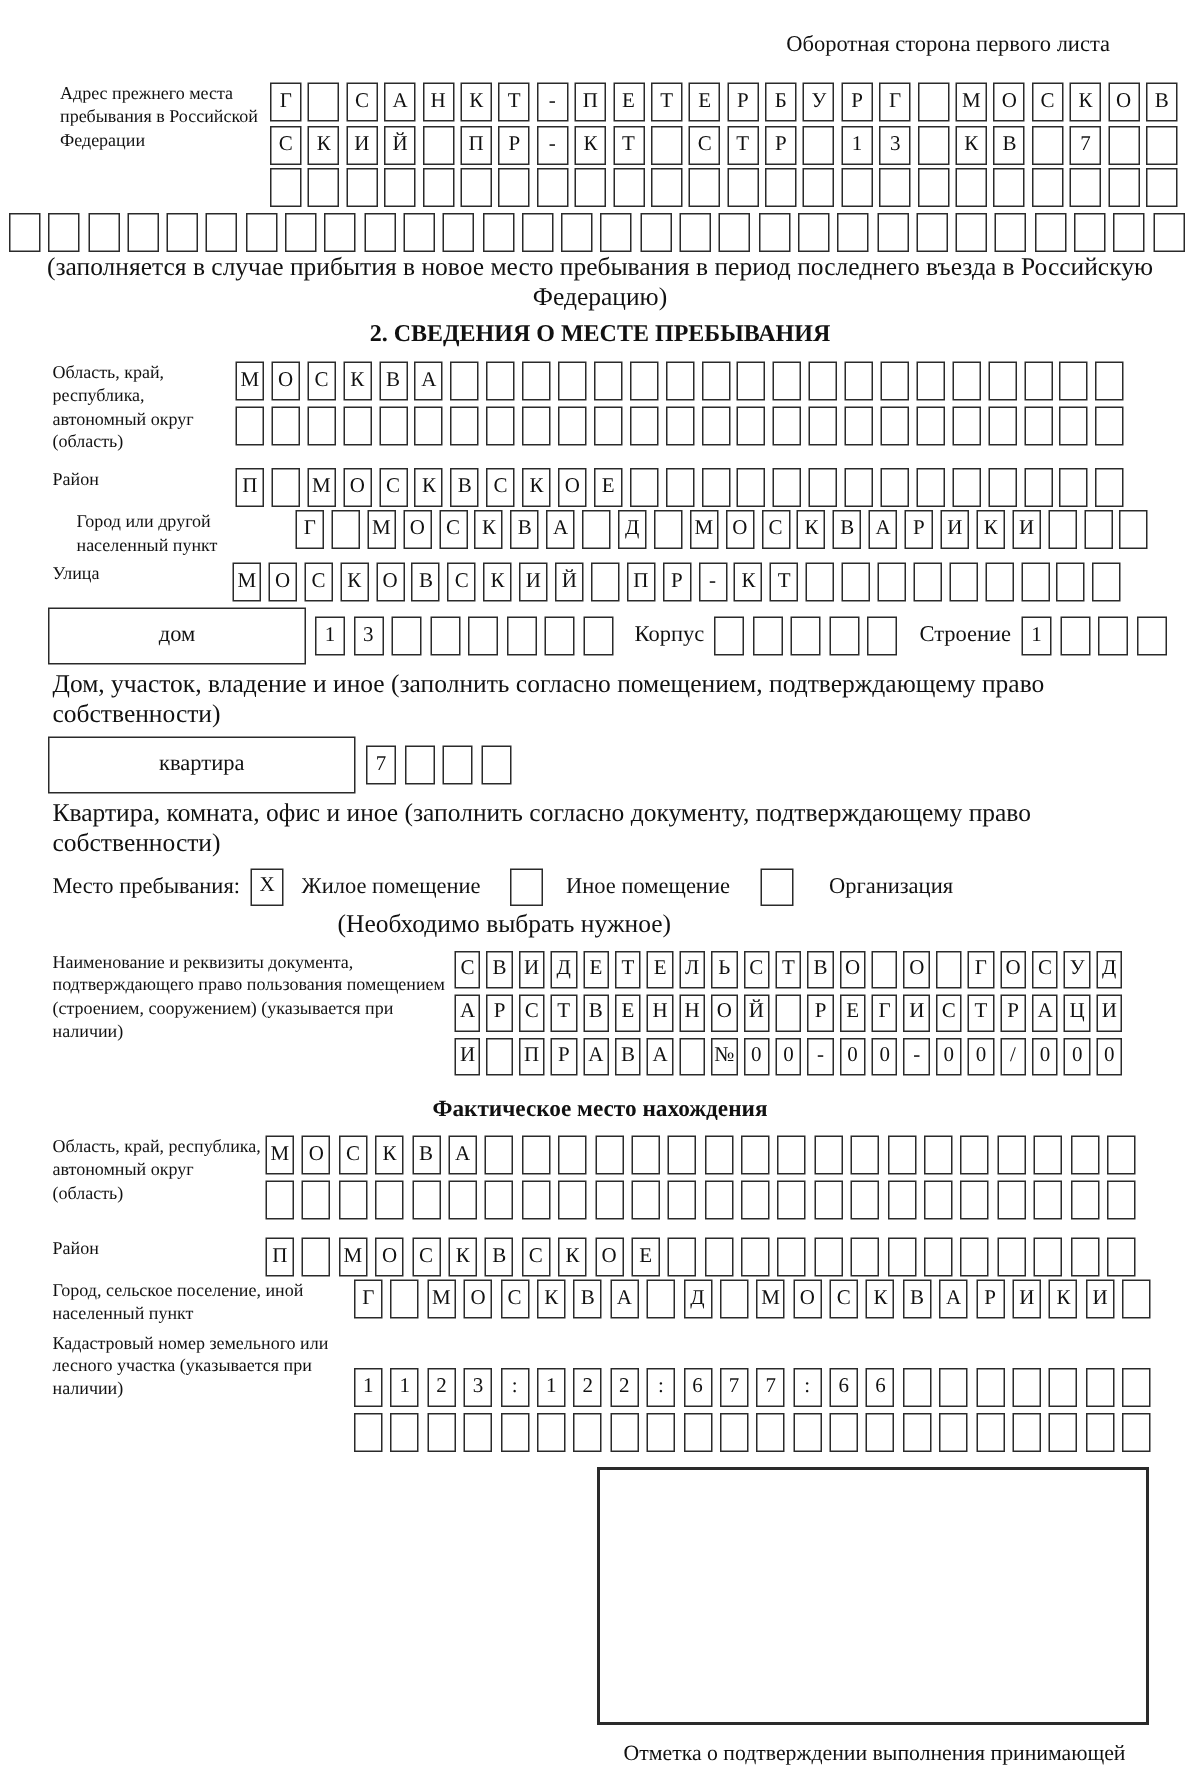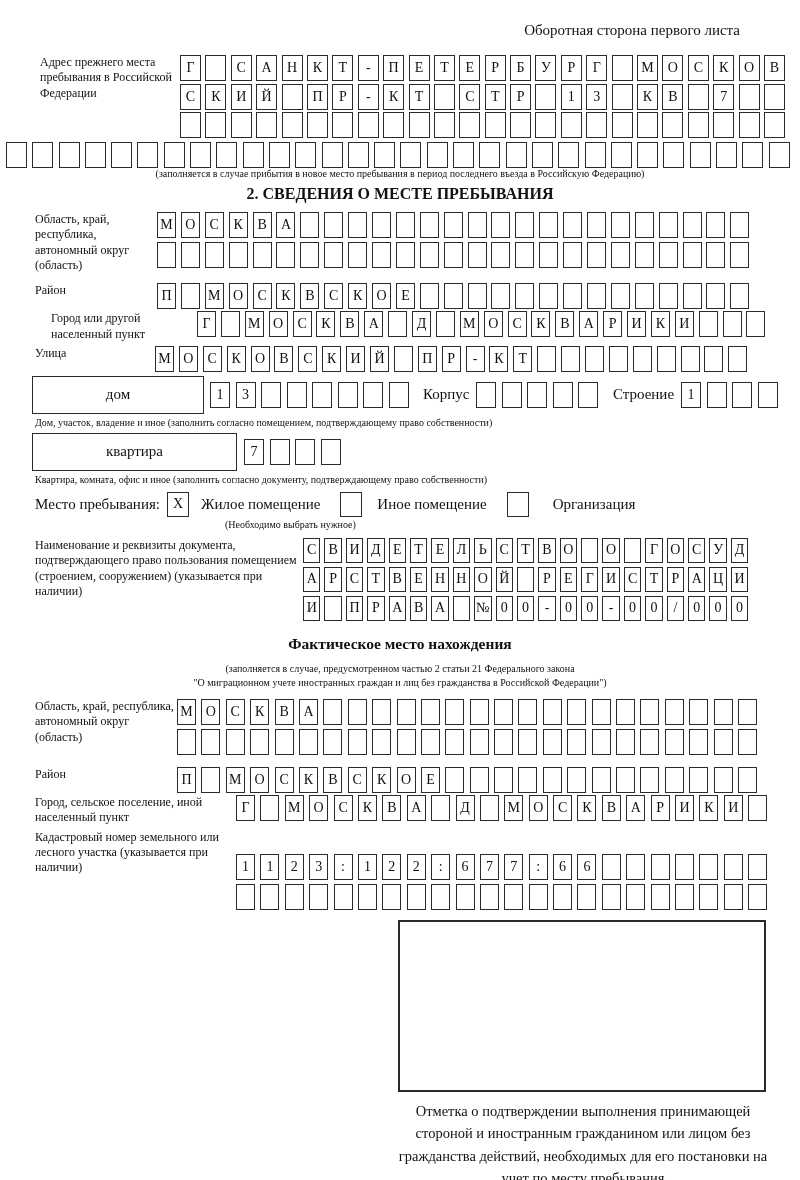--- a/index.html
+++ b/index.html
@@ -19,21 +19,21 @@
     border:1.7px solid #2a2a2a;background:#fff;
     display:flex;align-items:center;justify-content:center;
     font-size:14px;line-height:1;
   }
   .cg-a .cell{width:21px;margin-right:4.4px;}
   .cg-full .cell{width:21px;margin-right:5.3px;}
   .cg-b .cell{width:19px;margin-right:4.9px;}
   .cg-doc .cell{width:17.4px;margin-right:4px;height:25px;}
   .cg-b2 .cell{width:19px;margin-right:5.4px;}
   .cg-house .cell{width:20px;margin-right:5.5px;}
-  .note{font-size:10px;}
+  .note{font-size:17px;}
   .center{text-align:center;}
   .bold{font-weight:bold;}
   
   .prev{margin-top:16px;}
   .prev .lbl{width:140px;padding-left:40px;flex:0 0 auto;}
   .prev .cells{margin-bottom:2.6px;}
   .full-row{margin:1px 0 0 6px;}
   
   .s2-title{margin-top:6px;font-size:16px;}
   .r-region{margin-top:9px;}
@@ -487,24 +487,20 @@
           <span class="cell">0</span>
           <span class="cell">/</span>
           <span class="cell">0</span>
           <span class="cell">0</span>
           <span class="cell">0</span>
         </div>
     </div>
   </div>
 
   <div class="fact-title center bold">Фактическое место нахождения</div>
-  <div class="note center fact-note">
-    <span>(заполняется в случае, предусмотренном частью 2 статьи 21 Федерального закона</span><br>
-    <span>"О миграционном учете иностранных граждан и лиц без гражданства в Российской Федерации")</span>
-  </div>
 
   <div class="row fa-region">
     <div class="lbl">Область, край, республика, автономный округ (область)</div>
     <div>
       <div class="cells cg-b2">
           <span class="cell">М</span>
           <span class="cell">О</span>
           <span class="cell">С</span>
           <span class="cell">К</span>
           <span class="cell">В</span>

